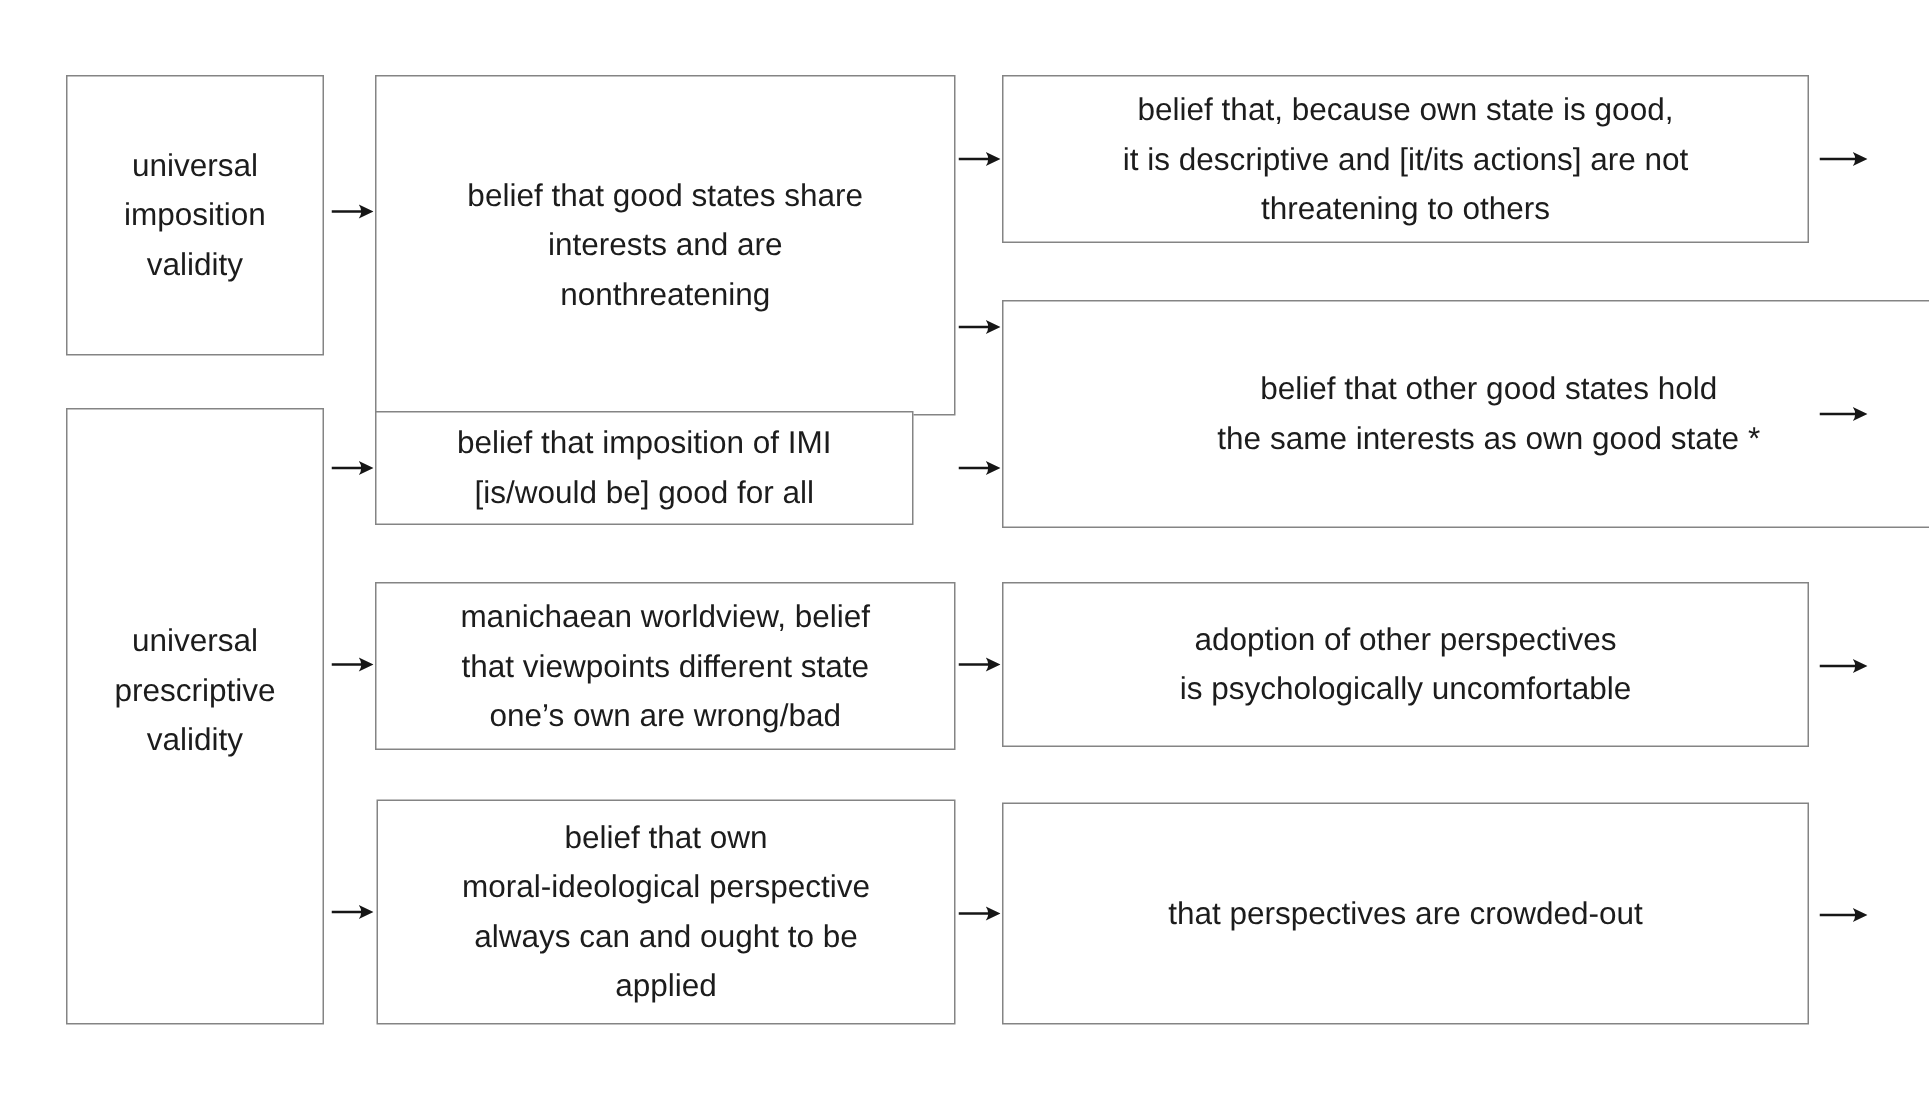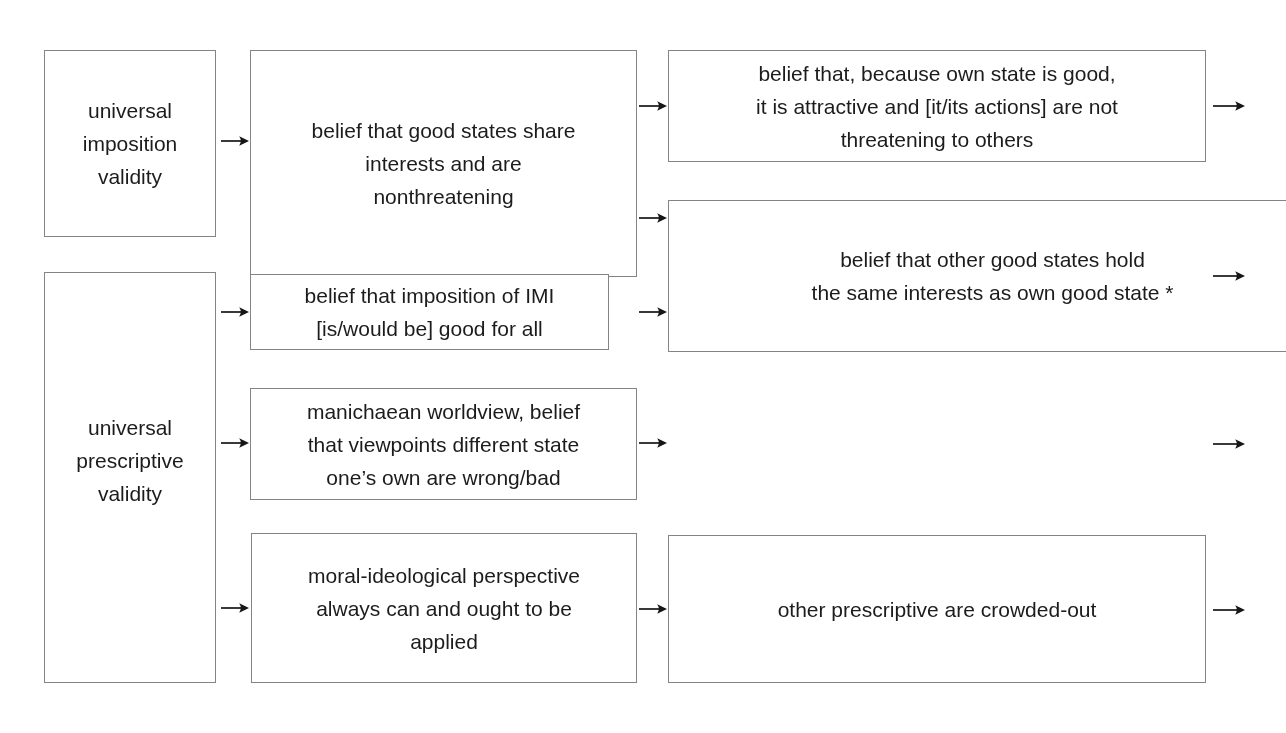--- a/index.html
+++ b/index.html
@@ -83,45 +83,52 @@
   <div class="box" style="left:250px;top:388px;width:387px;height:112px">
     <div class="txt">
       <div class="ln">manichaean worldview, belief</div>
       <div class="ln">that viewpoints different state</div>
       <div class="ln">one’s own are wrong/bad</div>
     </div>
   </div>
 
   <div class="box" style="left:251px;top:533px;width:386px;height:150px">
     <div class="txt">
+      <div class="ln">belief that own</div>
       <div class="ln">moral-ideological perspective</div>
       <div class="ln">always can and ought to be</div>
       <div class="ln">applied</div>
     </div>
   </div>
 
   <div class="box" style="left:668px;top:50px;width:538px;height:112px">
     <div class="txt">
       <div class="ln">belief that, because own state is good,</div>
-      <div class="ln">it is attractive and [it/its actions] are not</div>
+      <div class="ln">it is descriptive and [it/its actions] are not</div>
       <div class="ln">threatening to others</div>
     </div>
   </div>
 
   <div class="box" style="left:668px;top:200px;width:649px;height:152px">
     <div class="txt">
       <div class="ln">belief that other good states hold</div>
       <div class="ln">the same interests as own good state *</div>
     </div>
   </div>
 
+  <div class="box" style="left:668px;top:388px;width:538px;height:110px">
+    <div class="txt">
+      <div class="ln">adoption of other perspectives</div>
+      <div class="ln">is psychologically uncomfortable</div>
+    </div>
+  </div>
 
   <div class="box" style="left:668px;top:535px;width:538px;height:148px">
     <div class="txt">
-      <div class="ln">other prescriptive are crowded-out</div>
+      <div class="ln">that perspectives are crowded-out</div>
     </div>
   </div>
 
   <svg class="arrow" width="28" height="14" viewBox="0 0 28 14" style="left:221px;top:134px">
     <line x1="0" y1="7" x2="21" y2="7"></line>
       <path d="M28,7 L18.2,2.3 Q21.4,7 18.2,11.7 Z"></path>
   </svg>
   <svg class="arrow" width="28" height="14" viewBox="0 0 28 14" style="left:221px;top:305px">
     <line x1="0" y1="7" x2="21" y2="7"></line>
       <path d="M28,7 L18.2,2.3 Q21.4,7 18.2,11.7 Z"></path>

